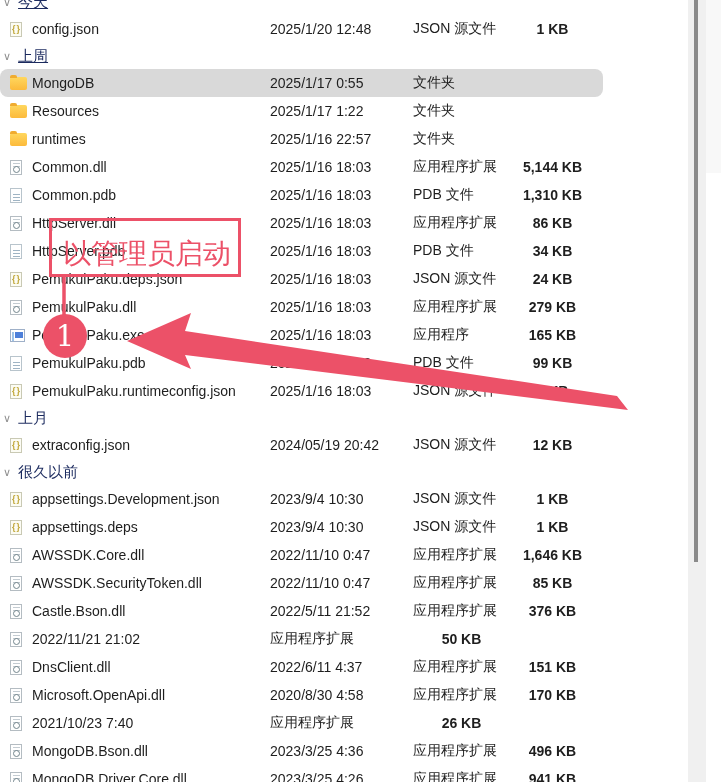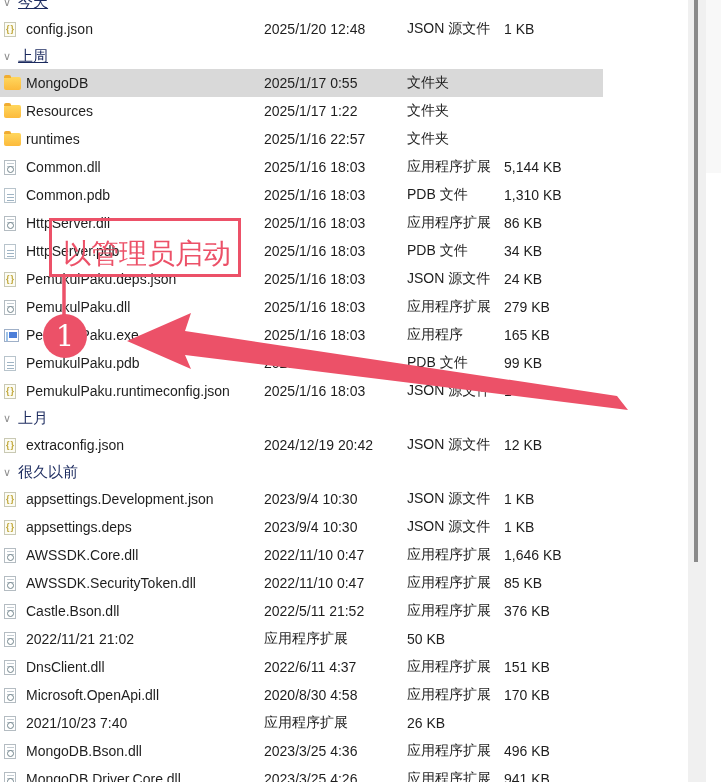--- a/index.html
+++ b/index.html
@@ -7,27 +7,27 @@
     --track:#f0f0f0; --thumb:#8a8a8a;
   }
   *{margin:0;padding:0;box-sizing:border-box;}
   html,body{width:721px;height:782px;overflow:hidden;background:#fff;
     font-family:"Liberation Sans","DejaVu Sans",sans-serif;}
   #stage{position:relative;width:721px;height:782px;overflow:hidden;background:#fff;}
 
   #file-list{position:absolute;left:0;top:-11px;width:721px;}
   .row{position:relative;width:603px;}
   .row.file{height:28px;display:grid;grid-template-columns:22px 238px 143px 97px 85px;
-    align-items:center;padding-left:4px;font-size:14px;color:var(--text);}
-  .row.file.sel{background:var(--sel);}
+    align-items:center;padding-left:10px;font-size:14px;color:var(--text);}
+  .row.file.sel{background:var(--sel);border-radius:8px;}
   .row.group{height:26px;display:flex;align-items:center;font-size:15px;color:var(--grouphdr);}
   .chev{color:#8f8f8f;font-size:11px;margin:0 7px 0 3px;}
   .glabel.u{text-decoration:underline;}
   .cell{white-space:nowrap;overflow:hidden;}
-  .cell.size{text-align:left;}
+  .cell.size{text-align:center;font-weight:bold;}
 
   .ic{position:relative;display:inline-block;}
   .ic.folder-icon{width:17px;height:13px;background:linear-gradient(#ffd75e,#fcba3b);
     border-radius:2px;margin-top:1px;}
   .ic.folder-icon::before{content:"";position:absolute;top:-2px;left:0;width:7px;height:3px;
     background:#f0ac30;border-radius:2px 2px 0 0;}
   .ic.json-file-icon{width:12px;height:15px;background:#fcfcf4;border:1px solid #c9c9b4;}
   .ic.json-file-icon::before{content:"{}";position:absolute;left:1px;top:1px;font-size:9px;
     line-height:11px;color:#c0a637;font-weight:bold;letter-spacing:1px;}
   .ic.dll-file-icon{width:12px;height:15px;background:#fff;border:1px solid #b4bcc2;}
@@ -157,21 +157,21 @@
         <span class="cell type">JSON 源文件</span>
         <span class="cell size">1 KB</span>
       </div>
       <div class="row group">
         <span class="chev">∨</span>
         <span class="glabel">上月</span>
       </div>
       <div class="row file">
         <span class="ic json-file-icon"></span>
         <span class="cell name">extraconfig.json</span>
-        <span class="cell date">2024/12/19 20:42</span>
+        <span class="cell date">2024/05/19 20:42</span>
         <span class="cell type">JSON 源文件</span>
         <span class="cell size">12 KB</span>
       </div>
       <div class="row group">
         <span class="chev">∨</span>
         <span class="glabel">很久以前</span>
       </div>
       <div class="row file">
         <span class="ic json-file-icon"></span>
         <span class="cell name">appsettings.Development.json</span>

